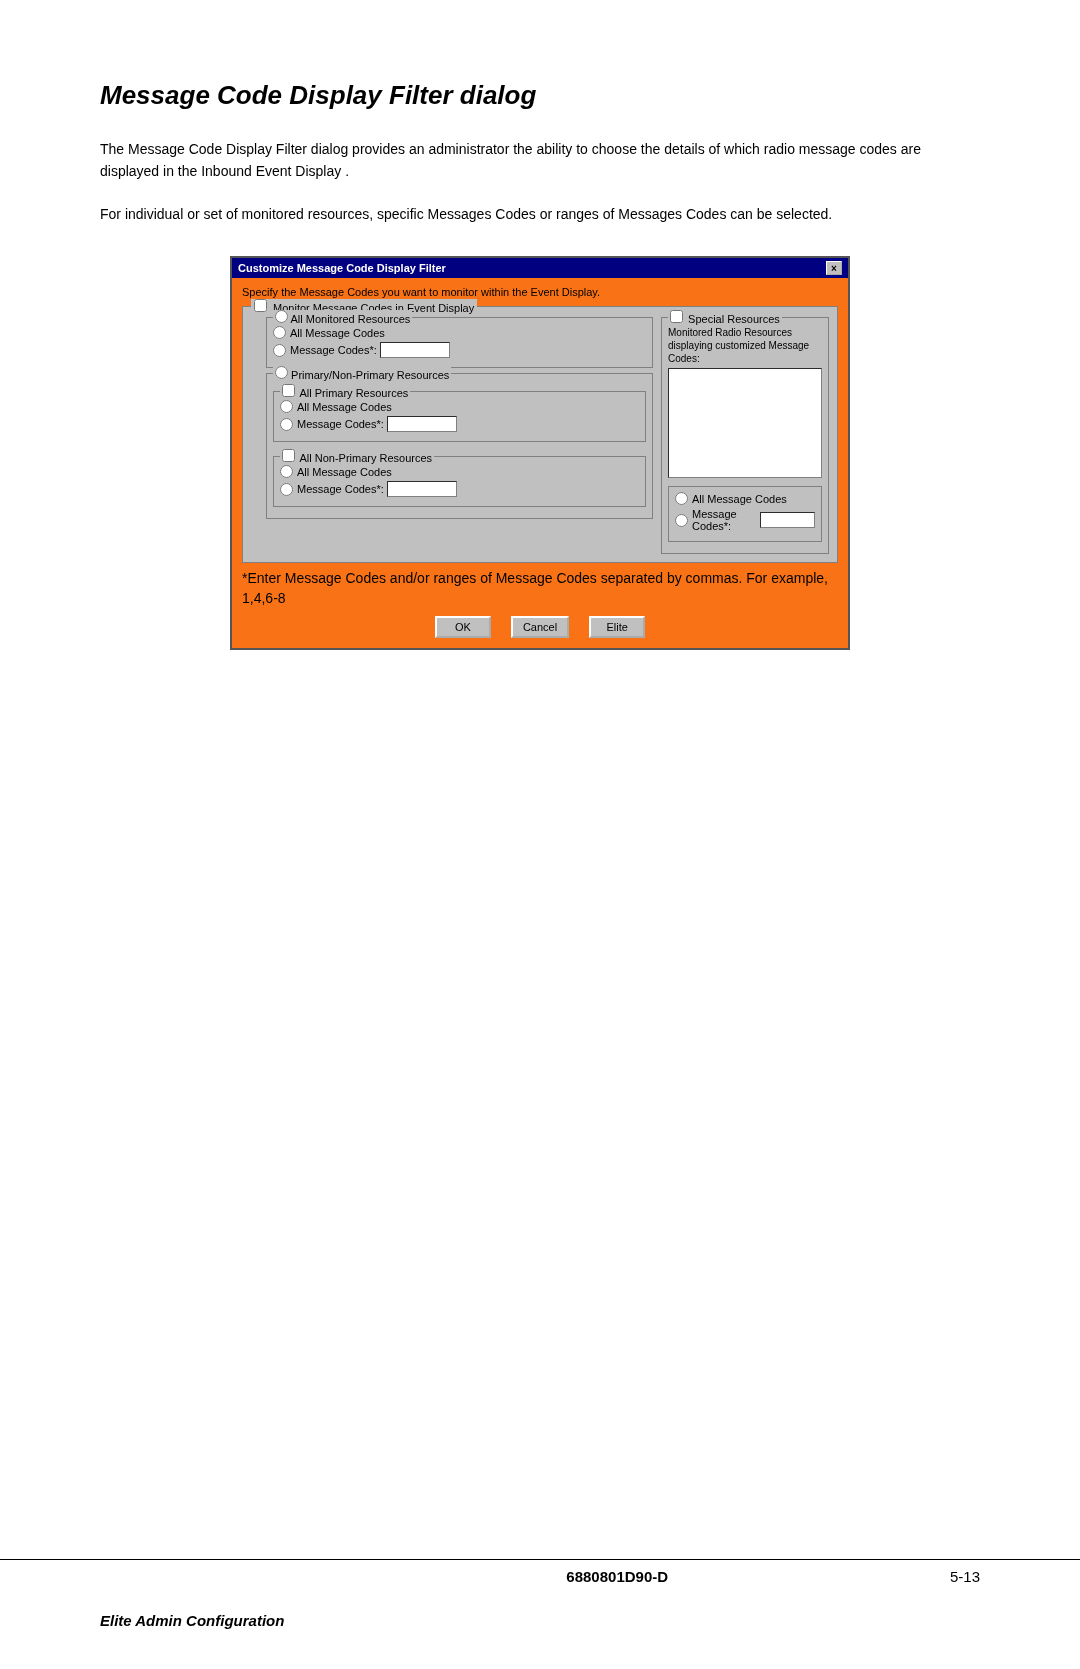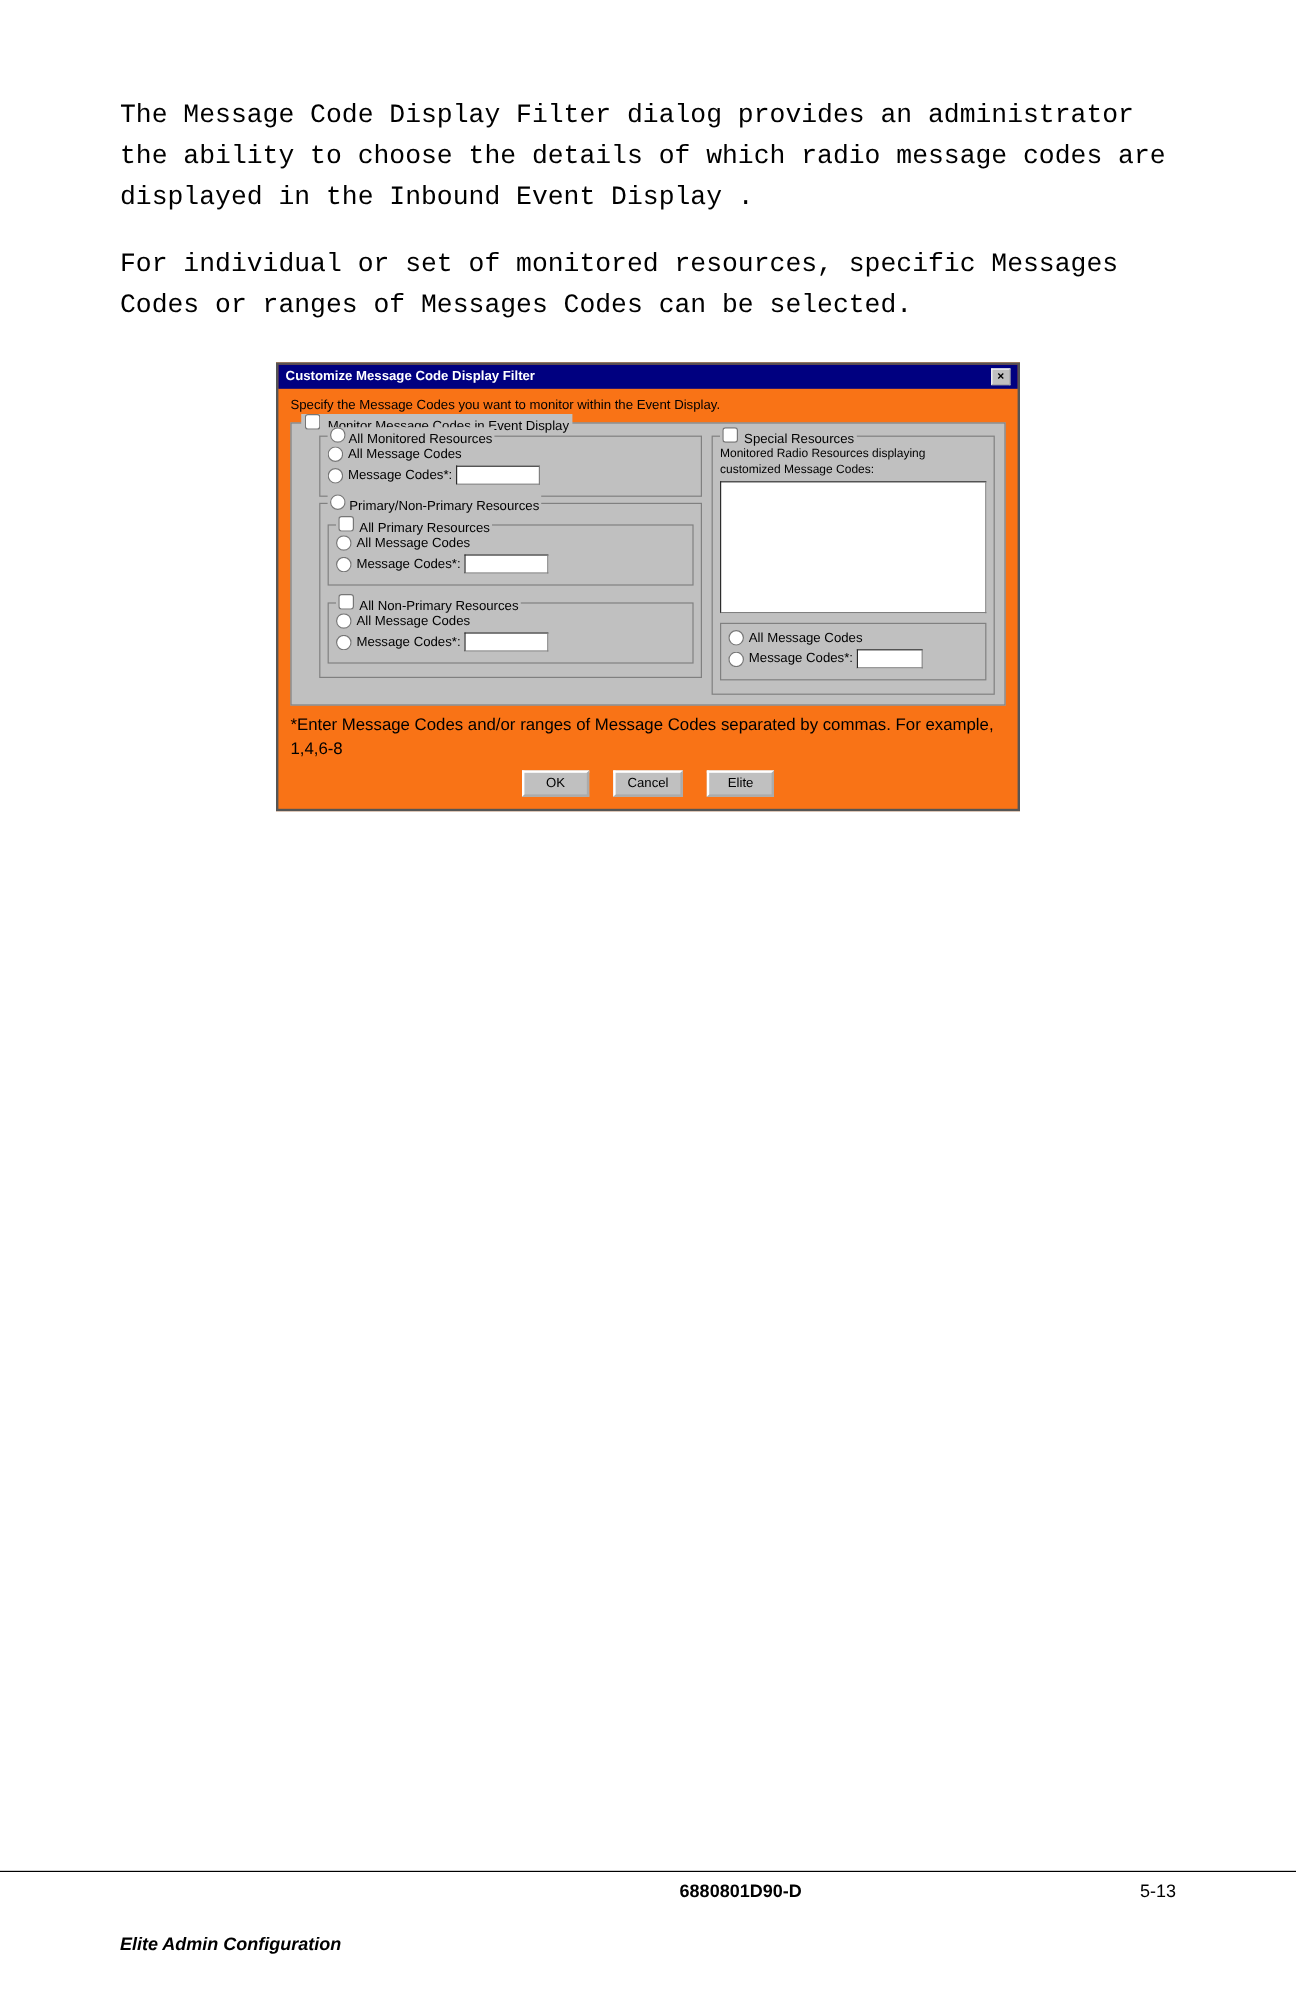--- a/index.html
+++ b/index.html
@@ -19,24 +19,24 @@
 
     h1.chapter-title {
       font-size: 26px;
       font-style: italic;
       font-weight: bold;
       margin-bottom: 28px;
       font-family: Arial, sans-serif;
     }
 
     .body-text {
-      font-size: 22px;
+      font-size: 14px;
       line-height: 1.55;
       margin-bottom: 22px;
-      font-family: Liberation Mono, monospace;
+      font-family: Liberation Sans, sans-serif;
     }
 
     
     .dialog-wrapper {
       margin: 30px auto;
       width: 620px;
       border: 2px solid #555;
       background: #f97316;
       font-family: Arial, sans-serif;
       font-size: 11px;
@@ -104,21 +104,21 @@
     .main-section {
       display: flex;
       gap: 8px;
     }
 
     .left-panel {
       flex: 1;
     }
 
     .right-panel {
-      width: 236px;
+      width: 168px;
     }
 
     .radio-row {
       display: flex;
       align-items: center;
       margin-bottom: 3px;
       font-size: 11px;
     }
 
     .radio-row input[type="radio"] {
@@ -215,20 +215,21 @@
 
     .footer-left { font-style: italic; font-weight: bold; margin-top: 44px; }
     .footer-center { font-weight: bold; }
     .footer-right {}
   </style>
 </head>
 <body>
 
 <div class="page-content">
 
+  <h1 class="chapter-title">Message Code Display Filter dialog</h1>
 
   <p class="body-text">The Message Code Display Filter dialog provides an administrator the ability to choose the details of which radio message codes are displayed in the Inbound Event Display .</p>
   <p class="body-text">For individual or set of monitored resources, specific Messages Codes or ranges of Messages Codes can be selected.</p>
 
   <div class="dialog-wrapper">
     <div class="dialog-titlebar">
       <span>Customize Message Code Display Filter</span>
       <div class="dialog-titlebar-close">×</div>
     </div>
     <div class="dialog-body">

